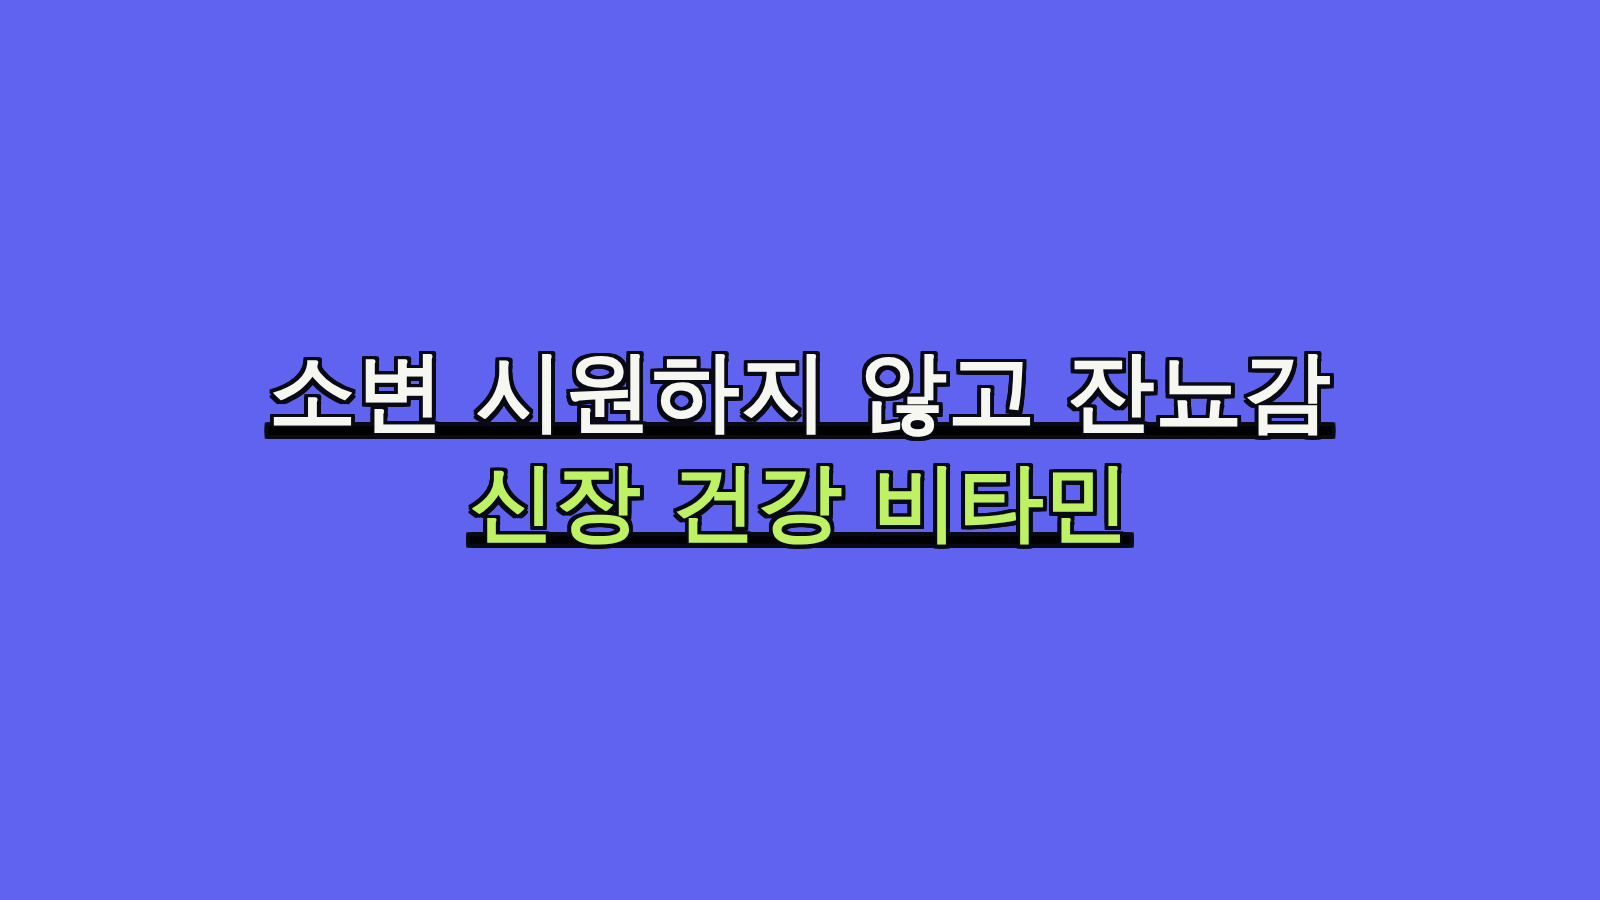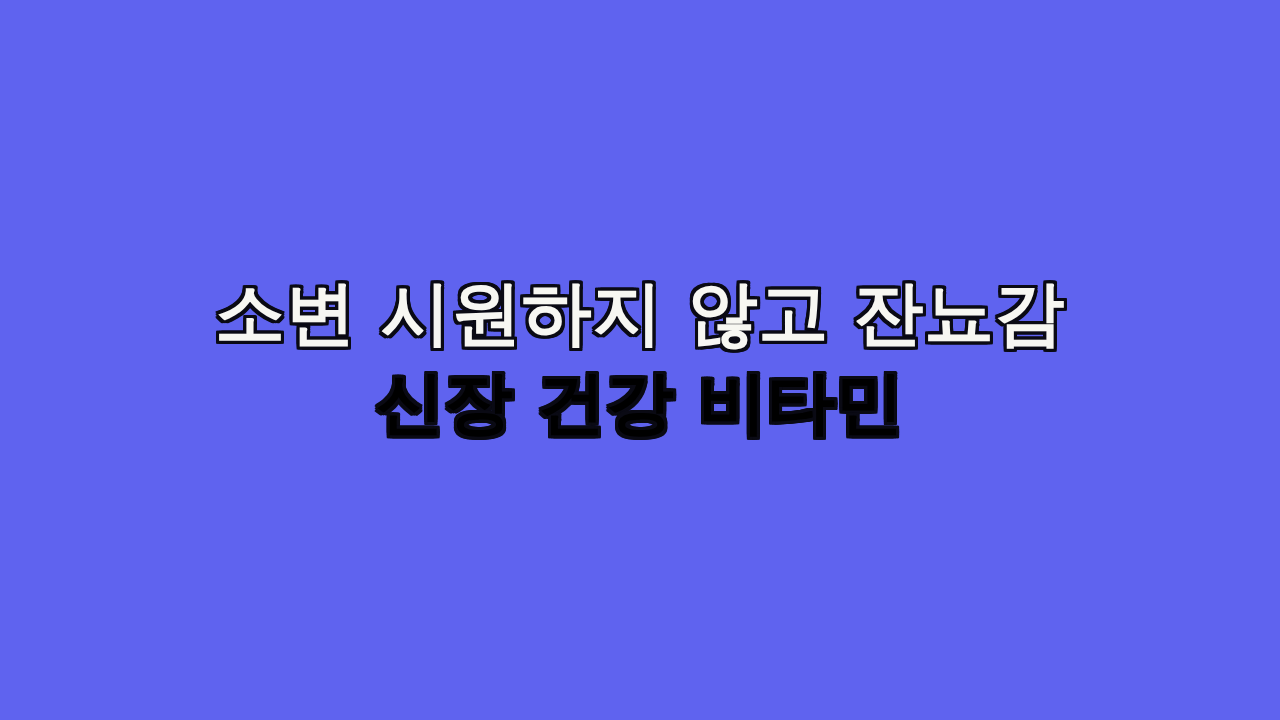--- a/index.html
+++ b/index.html
@@ -19,20 +19,21 @@
   .title-card {
     position: relative;
     width: 1280px;
     height: 720px;
     box-sizing: border-box;
     display: flex;
     align-items: center;
     justify-content: center;
     background: #5F63EF;
     overflow: hidden;
+    text-decoration: underline;
   }
 
   
   .headline {
     display: flex;
     flex-direction: column;
     align-items: center;
     justify-content: center;
     width: 100%;
     margin: 0;
@@ -85,17 +86,17 @@
 </style>
 </head>
 <body>
 
 <div class="title-card" style="background: rgb(95, 99, 239);">
 
   <div class="headline">
 
     <span class="headline-line line-1" style="color: rgb(247, 247, 242); -webkit-text-stroke-color: rgb(10, 10, 20);">소변 시원하지 않고 잔뇨감</span>
 
-    <span class="headline-line line-2" style="color: #000000; -webkit-text-stroke-color: rgb(10, 10, 20);">신장 건강 비타민</span>
+    <span class="headline-line line-2" style="color: #bef264; -webkit-text-stroke-color: rgb(10, 10, 20);">신장 건강 비타민</span>
 
   </div>
 
 </div>
 
 </body></html>

